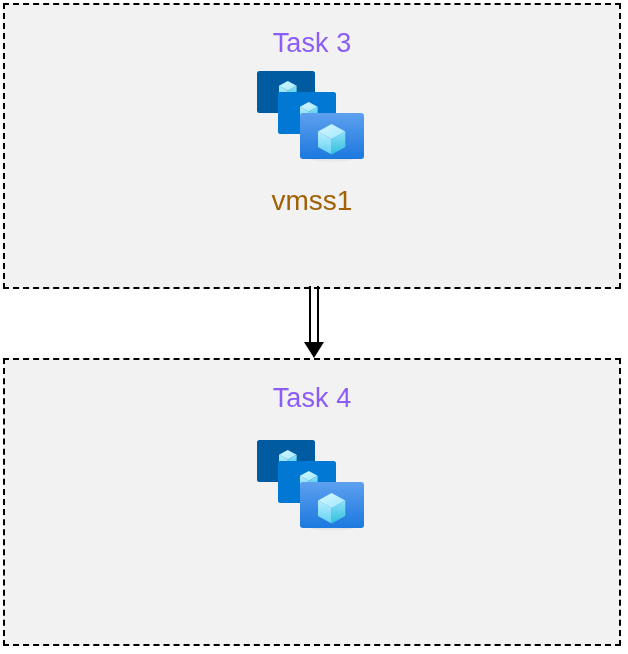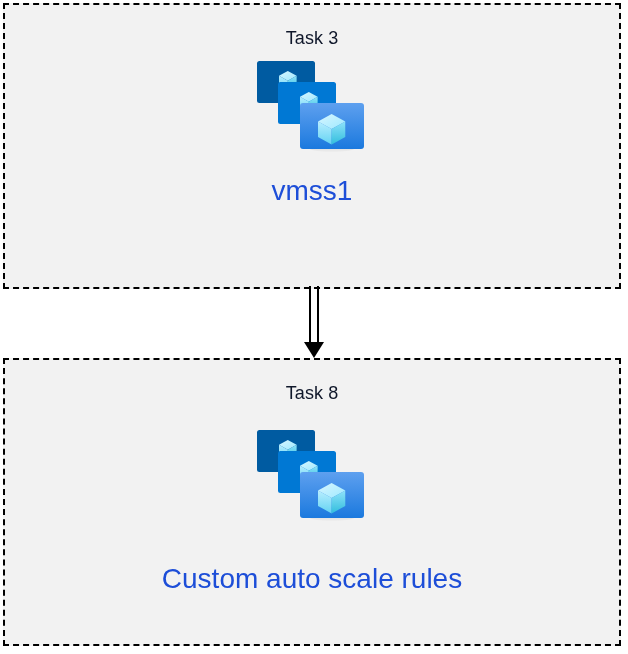--- a/index.html
+++ b/index.html
@@ -45,30 +45,30 @@
   .box-inner {
     position: absolute;
     left: 0; right: 0; top: 0;
     display: flex;
     flex-direction: column;
     align-items: center;
   }
 
   
   .task-title {
-    color: #0f172a;
-    font-size: 18px;
+    color: #8b5cf6;
+    font-size: 27px;
     line-height: 1.1;
     letter-spacing: 0.1px;
     white-space: nowrap;
   }
 
   
   .caption {
-    color: #1d4ed8;
+    color: #a16207;
     font-size: 28px;
     line-height: 1.18;
     text-align: center;
     white-space: nowrap;
   }
   .caption-block {
     display: flex;
     flex-direction: column;
     align-items: center;
   }
@@ -169,21 +169,21 @@
 
       <line x1="14" y1="0" x2="14" y2="58" stroke="#000000" stroke-width="2"></line>
       <line x1="22" y1="0" x2="22" y2="58" stroke="#000000" stroke-width="2"></line>
 
       <polygon points="8,56 28,56 18,72" fill="#000000"></polygon>
     </svg>
   </span>
 
   <div class="group-box" id="box-task4">
     <div class="box-inner" style="top:24px;">
-      <div class="task-title">Task 8</div>
+      <div class="task-title">Task 4</div>
 
       <div style="height:22px;"></div>
 
       <span class="vmss-icon">
         <svg width="118" height="104" viewBox="0 0 118 104" xmlns="http://www.w3.org/2000/svg">
           <defs>
             <linearGradient id="frontGrad4" x1="0" y1="0" x2="0" y2="1">
               <stop offset="0%" stop-color="#5ea0ef"></stop>
               <stop offset="100%" stop-color="#1b79de"></stop>
             </linearGradient>
@@ -231,19 +231,16 @@
           <g transform="translate(65,57) scale(0.62)">
             <polygon points="22,0 44,12 22,24 0,12" fill="url(#cubeTop4)"></polygon>
             <polygon points="0,12 22,24 22,49 0,37" fill="url(#cubeLeft4)"></polygon>
             <polygon points="44,12 22,24 22,49 44,37" fill="url(#cubeRight4)"></polygon>
           </g>
         </svg>
       </span>
 
       <div style="height:28px;"></div>
 
-      <div class="caption-block">
-        <div class="caption">Custom auto scale rules</div>
-      </div>
     </div>
   </div>
 
 </div>
 
 </body></html>

